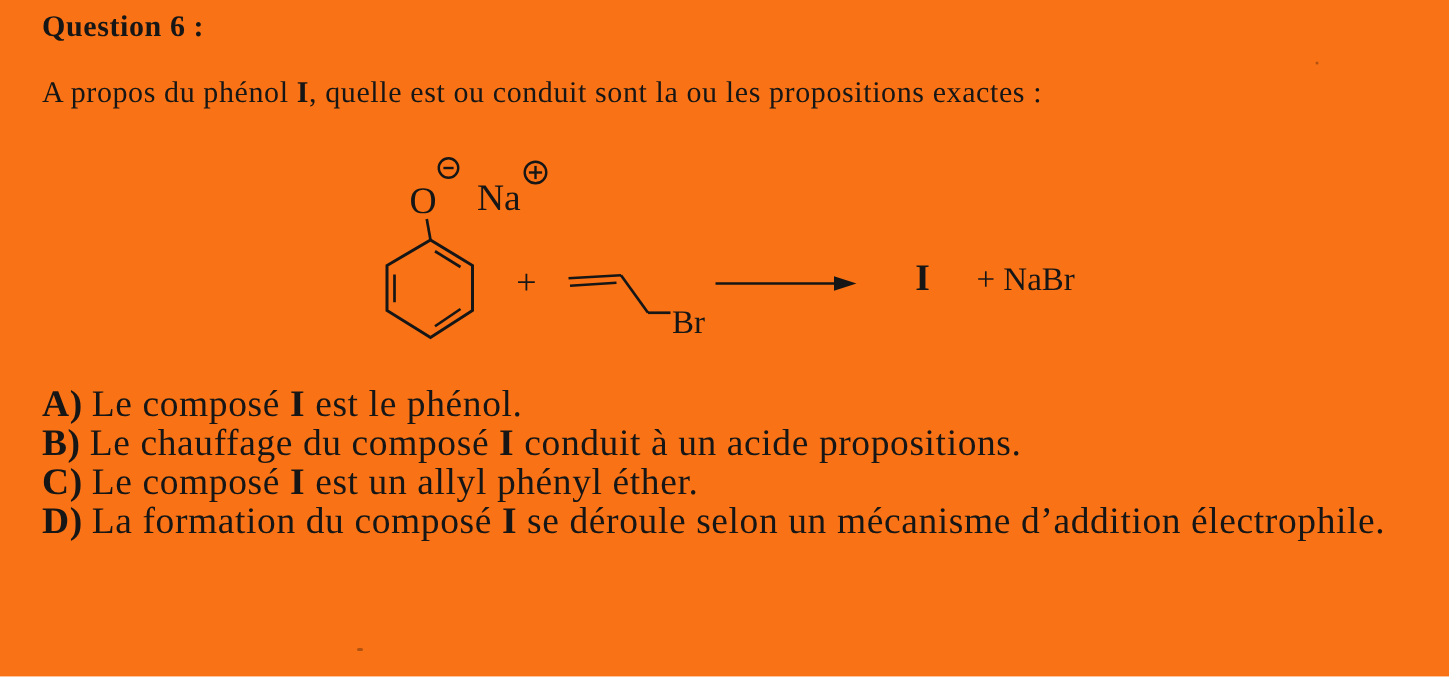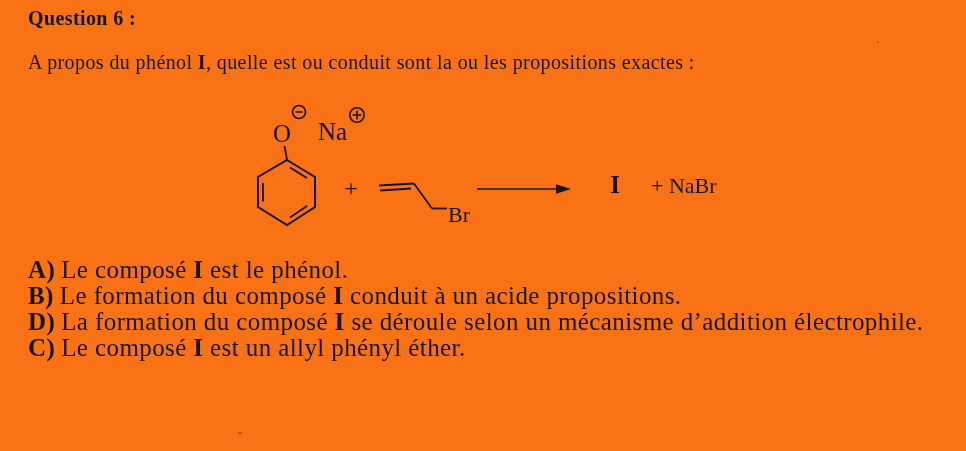--- a/index.html
+++ b/index.html
@@ -111,21 +111,21 @@
 
     <line x1="477" y1="189" x2="560" y2="189" stroke="#161616" stroke-width="1.6"></line>
     <polygon points="556,184.2 571,189 556,193.8" fill="#161616"></polygon>
 
     <text x="615" y="193" font-size="25" font-weight="bold" text-anchor="middle">I</text>
     <text x="651" y="193" font-size="22">+ NaBr</text>
   </svg>
 
   <div class="options">
     <div class="option"><span class="opt-label">A)</span><span>Le composé </span><b>I</b><span> est le phénol.</span></div>
-    <div class="option"><span class="opt-label">B)</span><span>Le formation du composé </span><b>I</b><span> conduit à un acide propositions.</span></div>
+    <div class="option"><span class="opt-label">B)</span><span>Le chauffage du composé </span><b>I</b><span> conduit à un acide propositions.</span></div>
+    <div class="option"><span class="opt-label">C)</span><span>Le composé </span><b>I</b><span> est un allyl phényl éther.</span></div>
     <div class="option"><span class="opt-label">D)</span><span>La formation du composé </span><b>I</b><span> se déroule selon un mécanisme d’addition électrophile.</span></div>
-    <div class="option"><span class="opt-label">C)</span><span>Le composé </span><b>I</b><span> est un allyl phényl éther.</span></div>
   </div>
 
   <div class="artifact artifact-1"></div>
   <div class="artifact artifact-2"></div>
 
 </div>
 
 </body></html>

